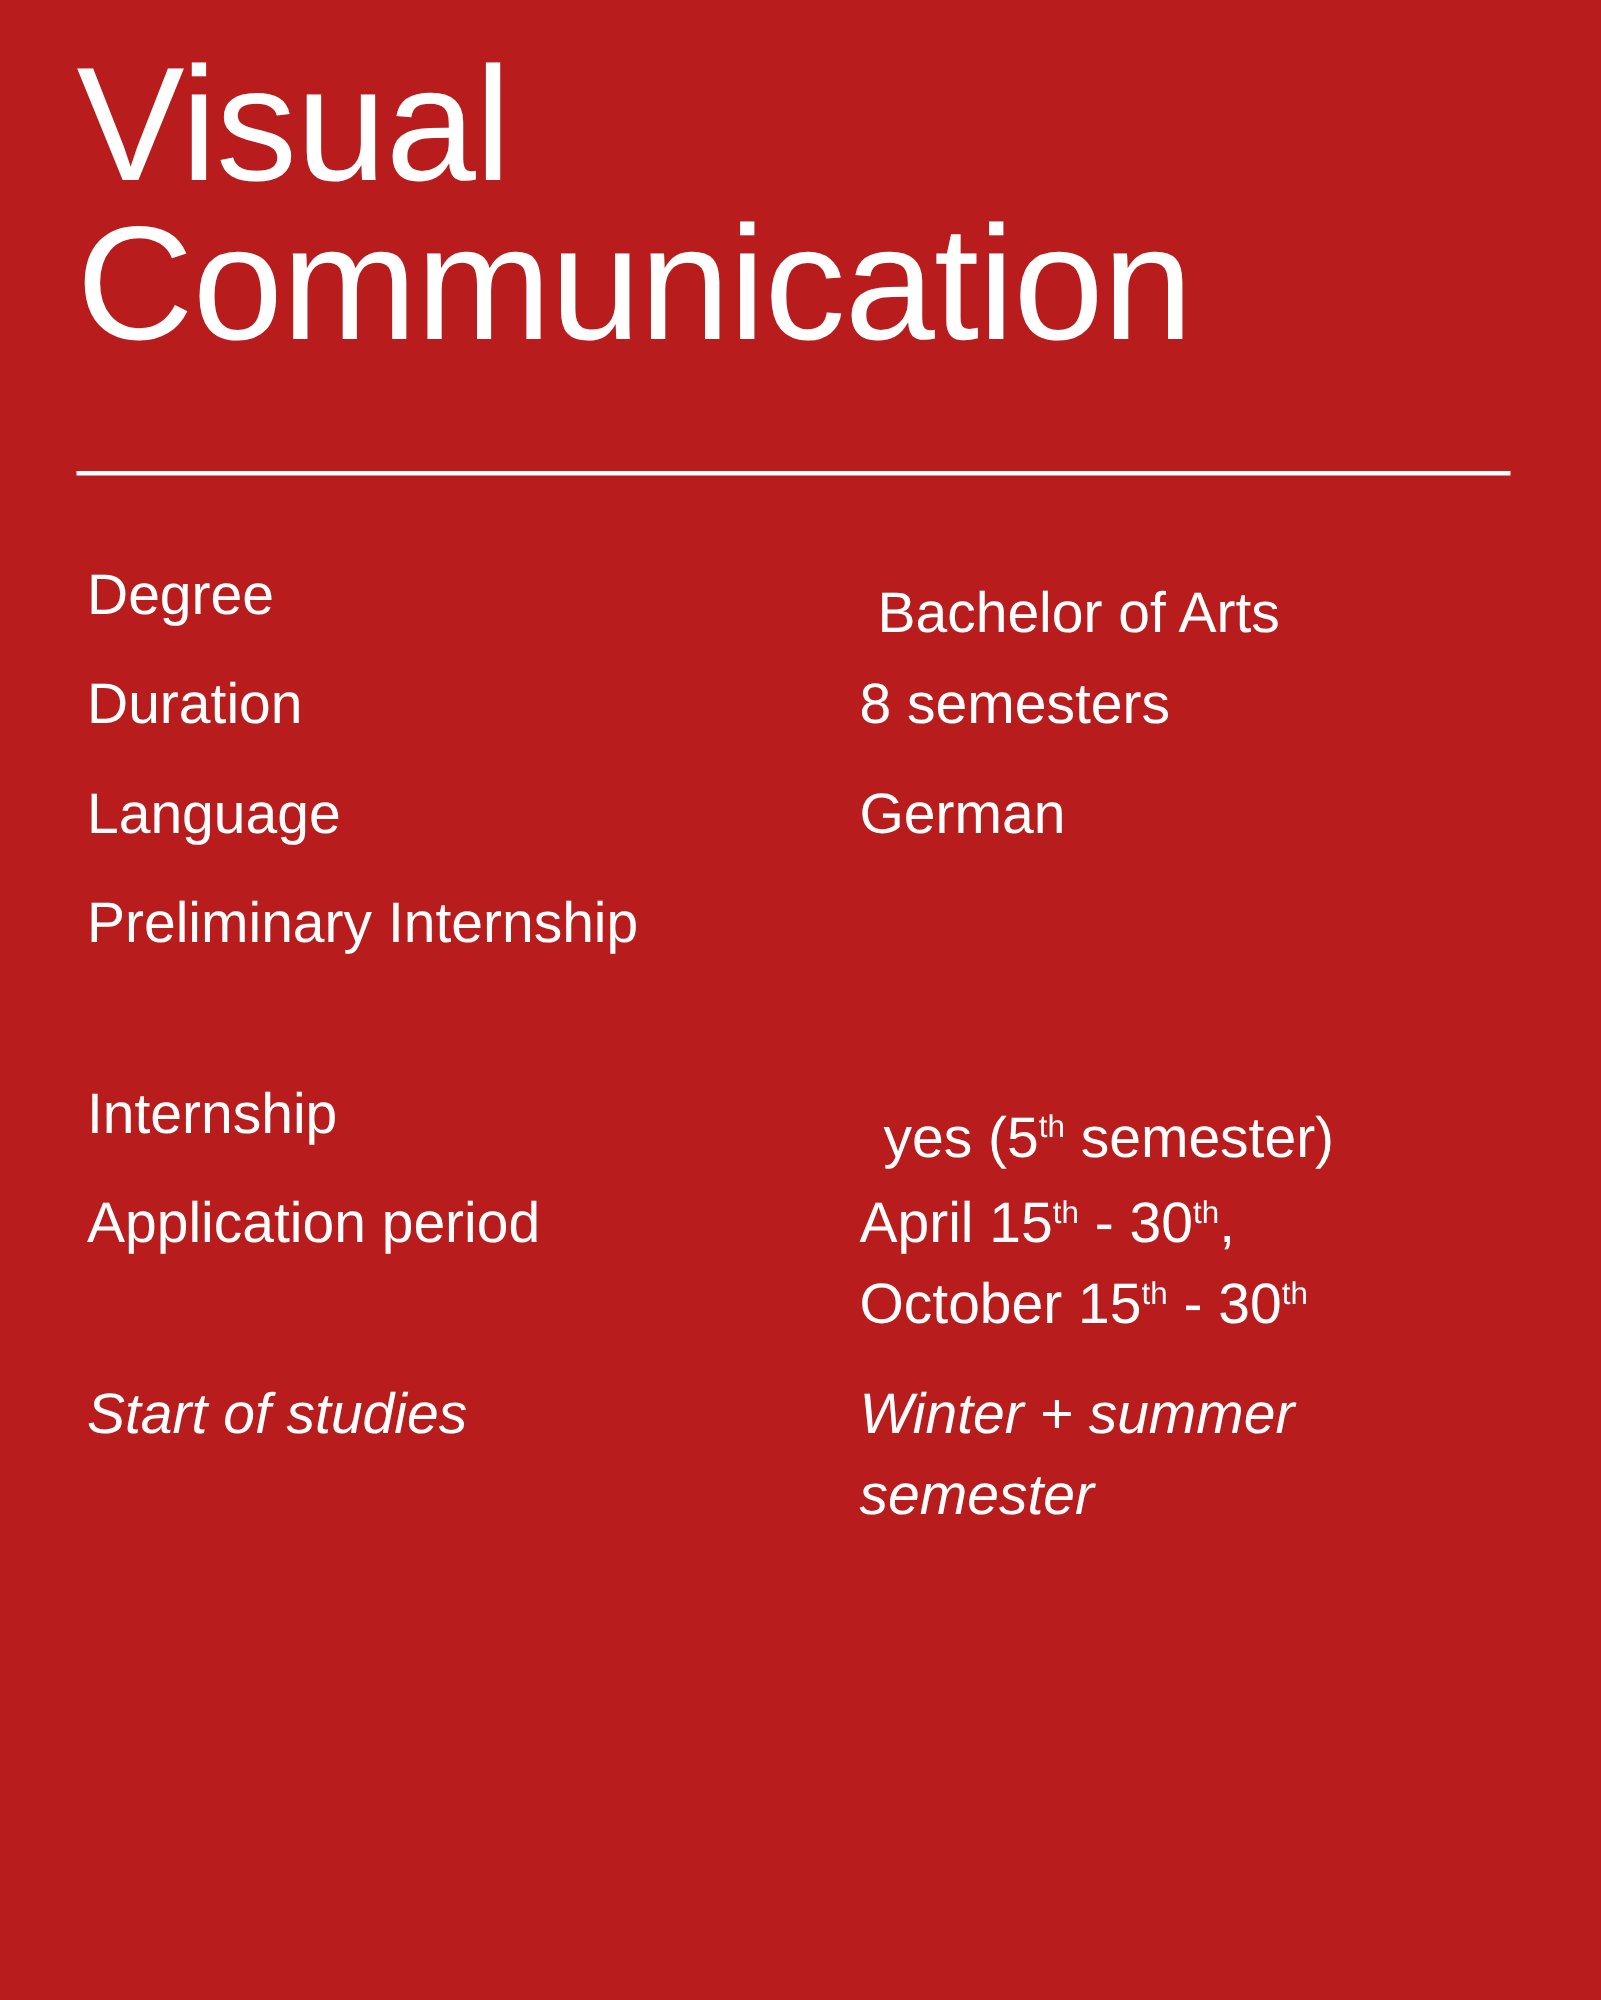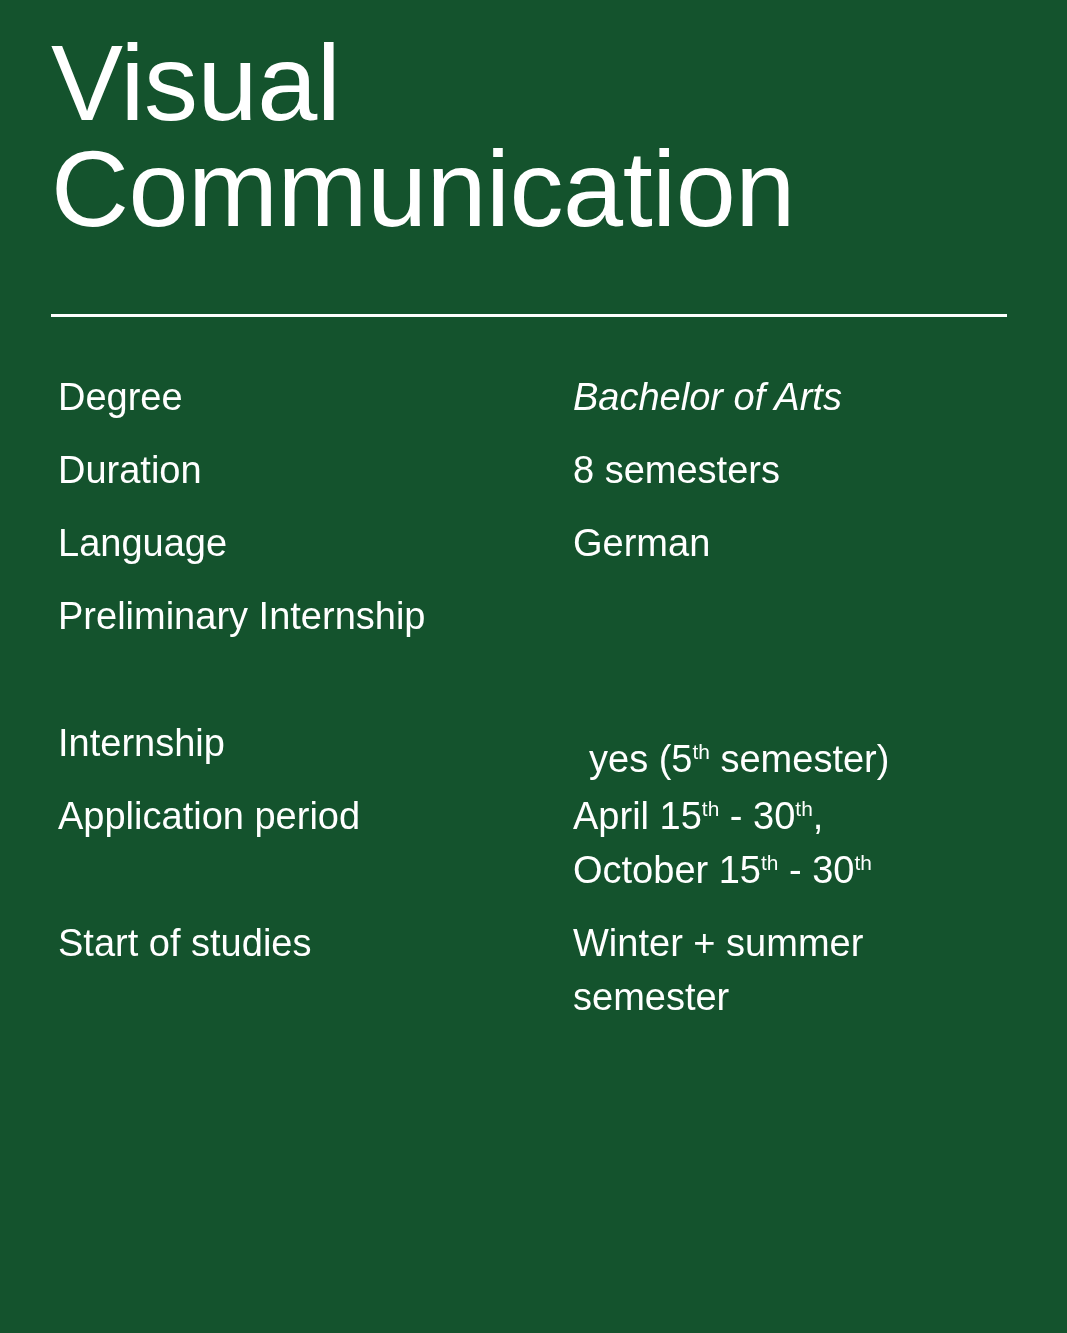--- a/index.html
+++ b/index.html
@@ -14,21 +14,21 @@
     font-family: "Liberation Sans", "DejaVu Sans", sans-serif;
     -webkit-font-smoothing: antialiased;
   }
 
   
   .poster {
     position: relative;
     box-sizing: border-box;
     width: 1067px;
     height: 1333px;
-    background: #14532d;
+    background: #b91c1c;
     color: #ffffff;
     overflow: hidden;
   }
 
   
   .title-block {
     position: absolute;
     left: 51px;
     top: 30px;
     width: 960px;
@@ -90,39 +90,39 @@
     font-weight: 400;
   }
 
   
   .row-degree      { height: 73px; }
   .row-duration    { height: 73px; }
   .row-language    { height: 73px; padding-left: 11px; }
   .row-preliminary { height: 127px; }
   .row-internship  { height: 73px; }
   .row-application { height: 127px; }
-  .row-start       { height: 110px; }
+  .row-start       { height: 110px; font-style: italic; }
 </style>
 </head>
 <body>
 
 <div class="poster">
 
   <div class="title-block">
     <span class="title-line">Visual</span>
     <span class="title-line">Communication</span>
   </div>
 
   <div class="rule"></div>
 
   <dl class="facts" style="margin:0;">
 
     <div class="fact-row row-degree">
       <dt class="fact-label">Degree</dt>
-      <dd class="fact-value" style="margin:0;font-style:italic;">Bachelor of Arts</dd>
+      <dd class="fact-value" style="margin:12px;">Bachelor of Arts</dd>
     </div>
 
     <div class="fact-row row-duration">
       <dt class="fact-label">Duration</dt>
       <dd class="fact-value" style="margin:0;">8 semesters</dd>
     </div>
 
     <div class="fact-row row-language">
       <dt class="fact-label">Language</dt>
       <dd class="fact-value" style="margin:0;">German</dd>

